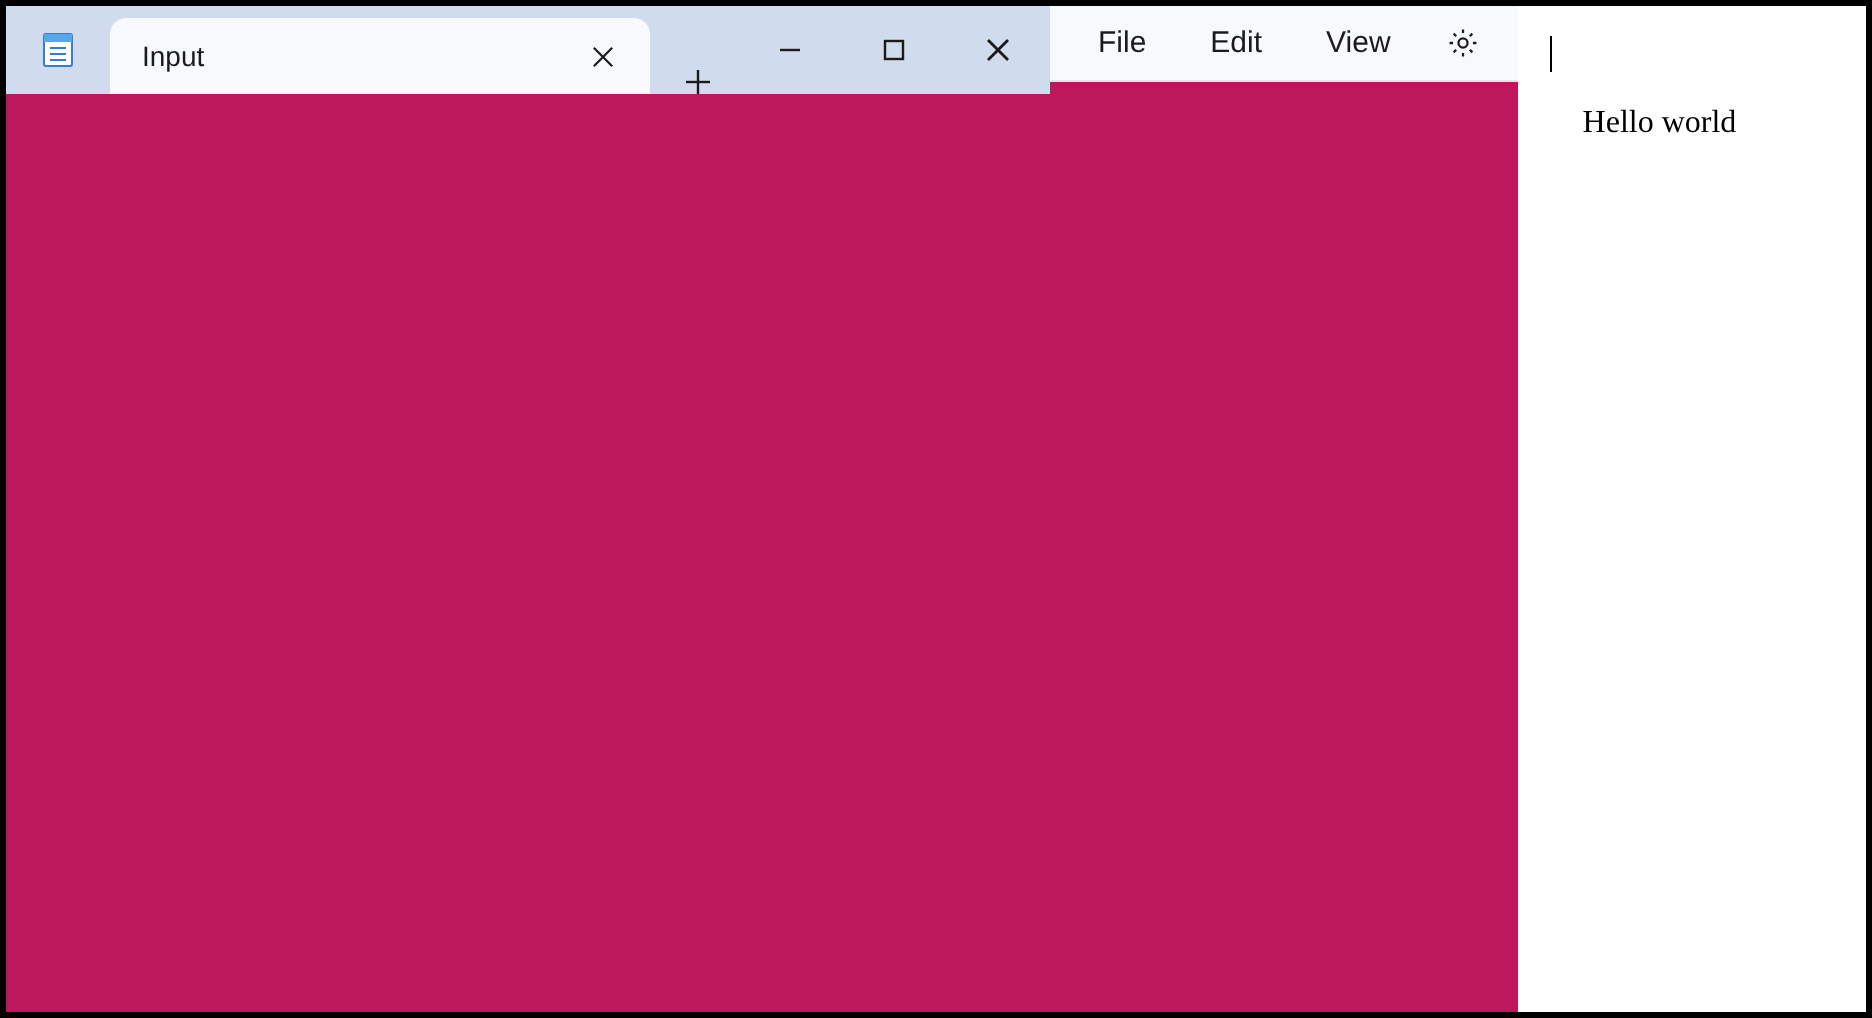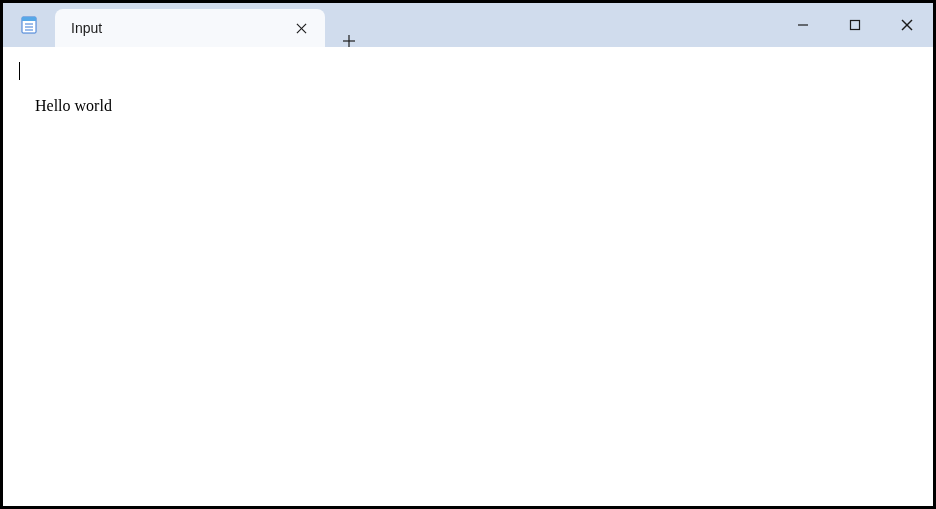--- a/index.html
+++ b/index.html
@@ -12,21 +12,21 @@
       background: #fff;
       width: 936px;
       height: 509px;
       overflow: hidden;
       border: 3px solid #000;
     }
     .window {
       width: 100%;
       height: 100%;
       display: flex;
-      flex-direction: column;
+      flex-direction: row;
       background: #be185d;
     }
     
     .titlebar {
       height: 44px;
       background: #d0dced;
       display: flex;
       align-items: stretch;
       position: relative;
     }
@@ -204,19 +204,31 @@
       </div>
       <div class="win-btn">
         <svg viewBox="0 0 12 12">
           <line x1="1" y1="1" x2="11" y2="11" stroke="currentColor" stroke-width="1.4"></line>
           <line x1="11" y1="1" x2="1" y2="11" stroke="currentColor" stroke-width="1.4"></line>
         </svg>
       </div>
     </div>
   </div>
 
+  <div class="menubar">
+    <div class="menu-item">File</div>
+    <div class="menu-item">Edit</div>
+    <div class="menu-item">View</div>
+    <div class="menubar-spacer"></div>
+    <div class="settings-btn">
+      <svg viewBox="0 0 24 24" fill="none" stroke="currentColor" stroke-width="1.6">
+        <circle cx="12" cy="12" r="3.2"></circle>
+        <path d="M12 2.5v2.5M12 19v2.5M21.5 12h-2.5M5 12H2.5M18.6 5.4l-1.8 1.8M7.2 16.8l-1.8 1.8M18.6 18.6l-1.8-1.8M7.2 7.2 5.4 5.4"></path>
+      </svg>
+    </div>
+  </div>
 
   <div class="editor">
     <div class="cursor-caret"></div>
     <span>Hello world</span>
   </div>
 
 </div>
 
 </body></html>

